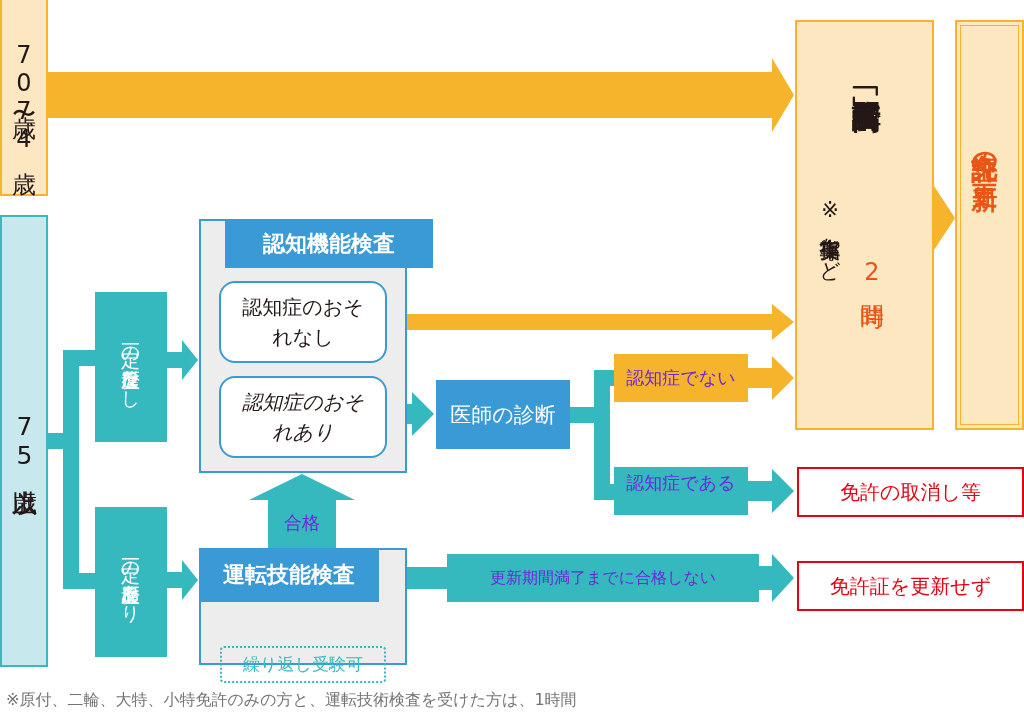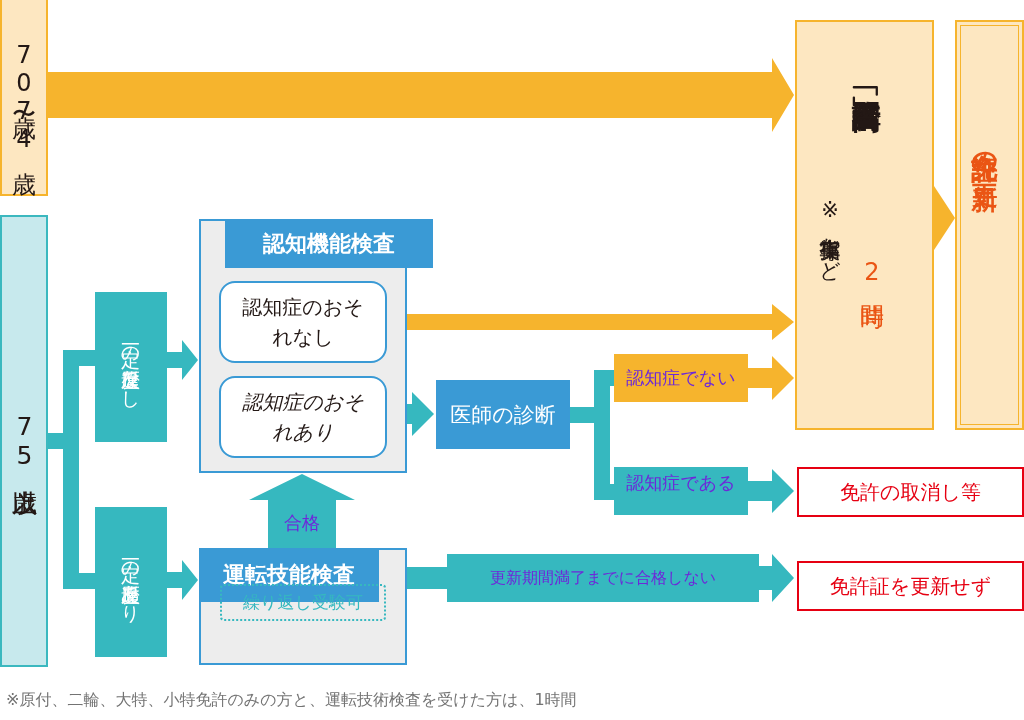--- a/index.html
+++ b/index.html
@@ -16,21 +16,21 @@
   .blue { background:#3a9ad5; }
   .vio { display:flex; align-items:center; justify-content:center; color:#fff; font-size:19px; line-height:23px; }
   .cog-panel { left:199px; top:219px; width:208px; height:254px; background:#ededed; border:2px solid #3a9ad5; }
   .cog-head { left:199px; top:219px; width:208px; height:49px; background:#3a9ad5; color:#fff; font-size:22px; font-weight:bold;
               display:flex; align-items:center; justify-content:center;margin-left:26px; }
   .result-box { left:219px; width:168px; height:82px; background:#fff; border:2px solid #3a9ad5; border-radius:16px;
                 display:flex; align-items:center; justify-content:center; text-align:center; font-size:20px; line-height:30px; }
   .drv-panel { left:199px; top:548px; width:208px; height:117px; background:#ededed; border:2px solid #3a9ad5; }
   .drv-head { left:199px; top:548px; width:180px; height:54px; background:#3a9ad5; color:#fff; font-size:22px; font-weight:bold;
               display:flex; align-items:center; justify-content:center; }
-  .retry { left:220px; top:584px; width:166px; height:37px; border:2px dotted #36b8bf; border-radius:4px;
+  .retry { left:220px; top:646px; width:166px; height:37px; border:2px dotted #36b8bf; border-radius:4px;
            color:#36b8bf; font-size:17px; display:flex; align-items:center; justify-content:center; }
   .doctor { left:436px; top:380px; width:134px; height:69px; color:#fff; font-size:21px; display:flex; align-items:center; justify-content:center; }
   .label-white { color:#6d28d9; display:flex; align-items:center; justify-content:center; }
   .lecture { left:795px; top:20px; width:139px; height:410px; background:#fde7c1; border:2px solid #f6b42d; }
   .lec-title { left:850px; top:78px; font-size:29px; font-weight:bold; line-height:33px; color:#231815; }
   .lec-note { left:818px; top:198px; font-size:21px; line-height:24px; color:#231815; }
   .lec-hours { left:858px; top:258px; font-size:24px; line-height:28px; color:#ea5514; }
   .renew { left:955px; top:20px; width:69px; height:410px; background:#fde7c1; border:2px solid #f6b42d; }
   .renew-inner { left:960px; top:25px; width:59px; height:400px; border:1.5px solid #f6b42d; }
   .renew-lbl { left:970px; top:134px; font-size:26px; font-weight:bold; line-height:30px; color:#ea5514; }

